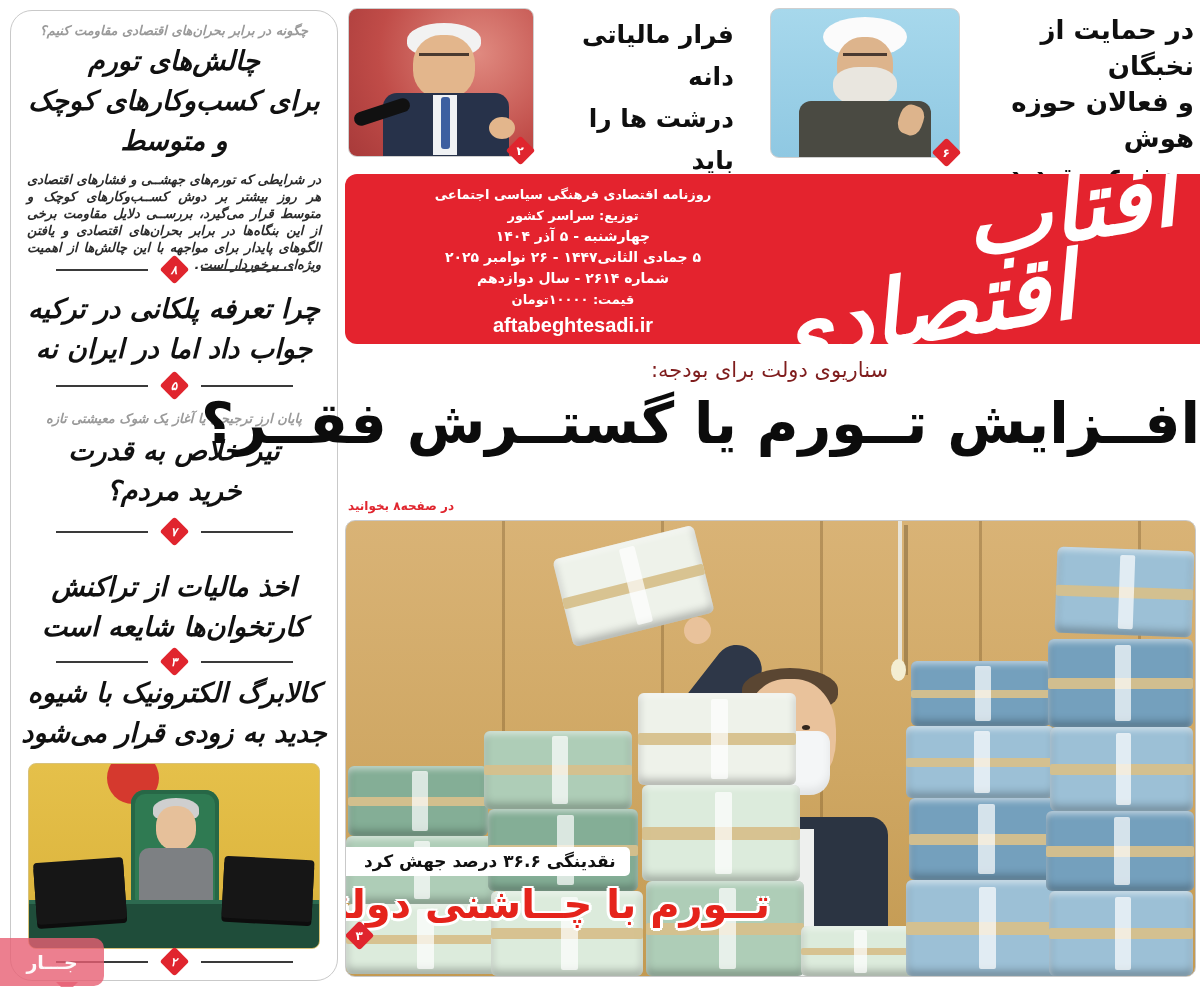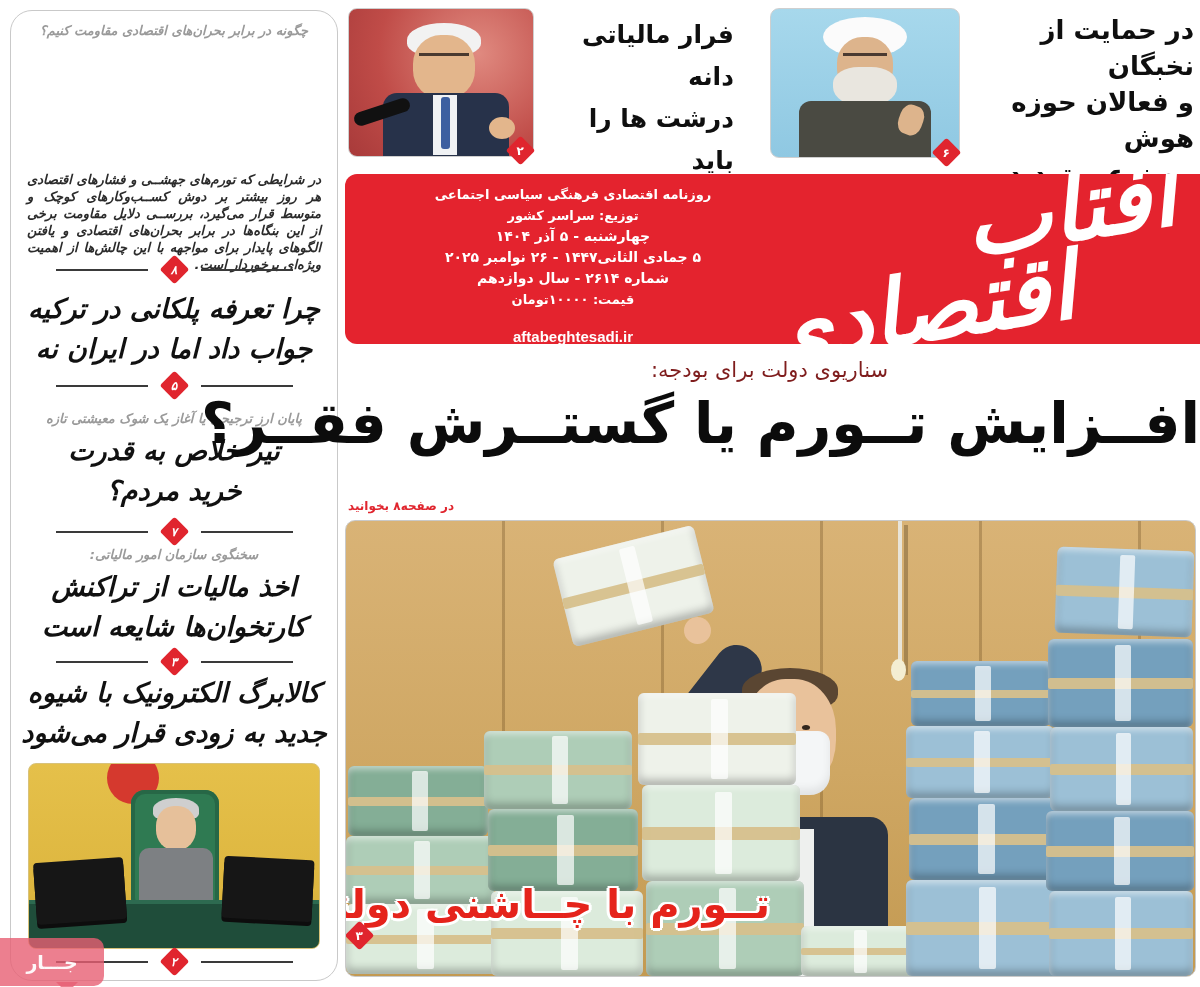--- a/index.html
+++ b/index.html
@@ -52,22 +52,22 @@
   .ejei-robe{left:28px;top:92px;width:132px;height:56px;border-radius:12px 12px 0 0;background:#4a4a42;}
   .ejei-hand{left:128px;top:96px;width:24px;height:30px;border-radius:40%;background:#ddb48c;transform:rotate(20deg);}
   .ts-head{font-weight:700;text-align:right;color:#0f0f0f;}
   #ts1-head{left:538px;top:14px;width:196px;font-size:25px;line-height:42px;}
   #ts2-head{left:960px;top:12px;width:234px;font-size:26px;line-height:36px;}
   
   #masthead{left:345px;top:174px;width:849px;height:170px;background:#e4232e;border-radius:12px;
             overflow:hidden;color:#fff;padding-left:19px;}
   #mh-info{left:18px;top:10px;width:420px;text-align:center;font-size:13px;line-height:21px;font-weight:700;}
   #mh-info .ln2{font-size:14px;}
-  #mh-url{left:18px;top:140px;width:420px;text-align:center;font-size:15px;font-weight:700;
-          font-family:"Liberation Sans",sans-serif;margin-top:14px;}
+  #mh-url{left:18px;top:140px;width:420px;text-align:center;font-size:20px;font-weight:700;
+          font-family:"Liberation Sans",sans-serif;}
   #mh-logo{right:-6px;top:-14px;width:450px;height:200px;transform:rotate(-9deg);}
   #mh-logo .l1{position:absolute;right:36px;top:8px;font-size:92px;font-weight:700;font-style:italic;
                white-space:nowrap;}
   #mh-logo .l2{position:absolute;right:150px;top:84px;font-size:92px;font-weight:700;font-style:italic;
                white-space:nowrap;}
   
   #lead-kicker{left:345px;top:358px;width:849px;text-align:center;font-size:21px;font-weight:400;color:#7f1d1d;}
   #lead-head{left:340px;top:390px;width:860px;text-align:center;font-size:57px;font-weight:700;
              color:#0c0c0c;white-space:nowrap;}
   #read-note{left:348px;top:499px;font-size:12px;font-weight:700;color:#e0252e;}
@@ -108,20 +108,23 @@
   #wm:after{content:"";position:absolute;left:56px;bottom:-18px;border:11px solid transparent;
             border-top-color:rgba(231,95,115,.8);}
   #wm span{color:rgba(255,255,255,.95);font-size:19px;font-weight:700;}
 </style>
 </head>
 <body>
 
 <div id="sidebar" class="abs">
 
   <div class="abs sb-kicker" style="top:12px">چگونه در برابر بحران‌های اقتصادی مقاومت کنیم؟</div>
+  <div class="abs sb-head ml" style="top:30px">چالش‌های تورم
+برای کسب‌وکارهای کوچک
+و متوسط</div>
   <div class="abs sb-body" style="top:160px">در شرایطی که تورم‌های جهشــی و فشارهای اقتصادی هر روز بیشتر بر دوش کســب‌وکارهای کوچک و متوسط قرار می‌گیرد، بررســی دلایل مقاومت برخی از این بنگاه‌ها در برابر بحران‌های اقتصادی و یافتن الگوهای پایدار برای مواجهه با این چالش‌ها از اهمیت ویژه‌ای برخوردار است.</div>
   <div class="abs sep" style="top:248px">
     <div class="ln"></div>
     <div class="dm">
         <span>۸</span>
       </div>
     <div class="ln"></div>
   </div>
 
   <div class="abs sb-head ml" style="top:278px">چرا تعرفه پلکانی در ترکیه
@@ -138,21 +141,20 @@
   <div class="abs sb-head ml" style="top:420px">تیر خلاص به قدرت
 خرید مردم؟</div>
   <div class="abs sep" style="top:510px">
     <div class="ln"></div>
     <div class="dm">
         <span>۷</span>
       </div>
     <div class="ln"></div>
   </div>
 
-  <div class="abs sb-kicker" style="top:536px">سخنگوی سازمان امور مالیاتی:</div>
   <div class="abs sb-head ml" style="top:556px">اخذ مالیات از تراکنش
 کارتخوان‌ها شایعه است</div>
   <div class="abs sep" style="top:640px">
     <div class="ln"></div>
     <div class="dm">
         <span>۳</span>
       </div>
     <div class="ln"></div>
   </div>
 
@@ -319,20 +321,21 @@
     </div>
   <div class="bale b2" style="left:700px;top:290px;width:148px;height:80px">
       <i></i>
       <b></b>
     </div>
   <div class="bale b1" style="left:703px;top:370px;width:144px;height:85px">
       <i></i>
       <b></b>
     </div>
 
+  <div id="money-cap" class="abs">نقدینگی ۳۶.۶ درصد جهش کرد</div>
   <div id="money-head" class="abs">تــورم با چــاشنی دولتــی</div>
   <div id="money-dm" class="dm abs">
       <span>۳</span>
     </div>
 </div>
 
 <div id="wm" class="abs">
   <span>جـــار</span>
 </div>
 

